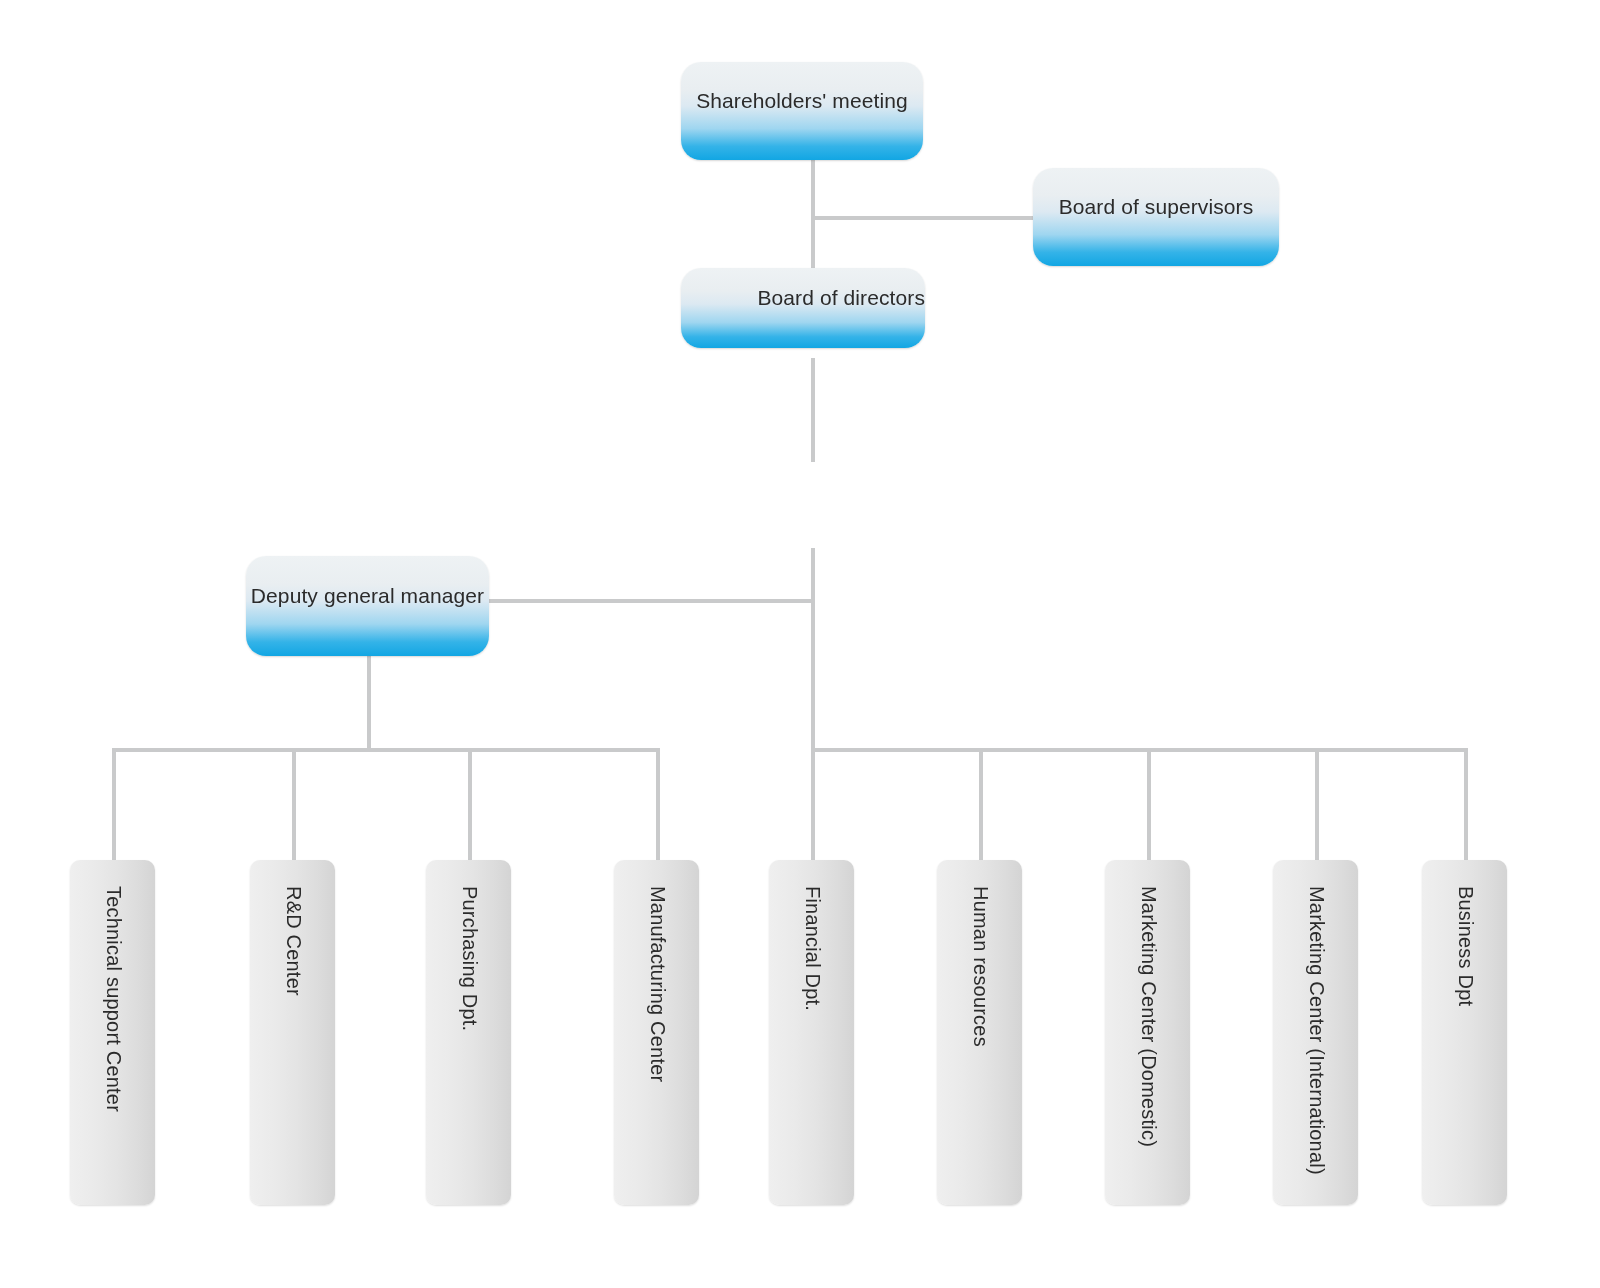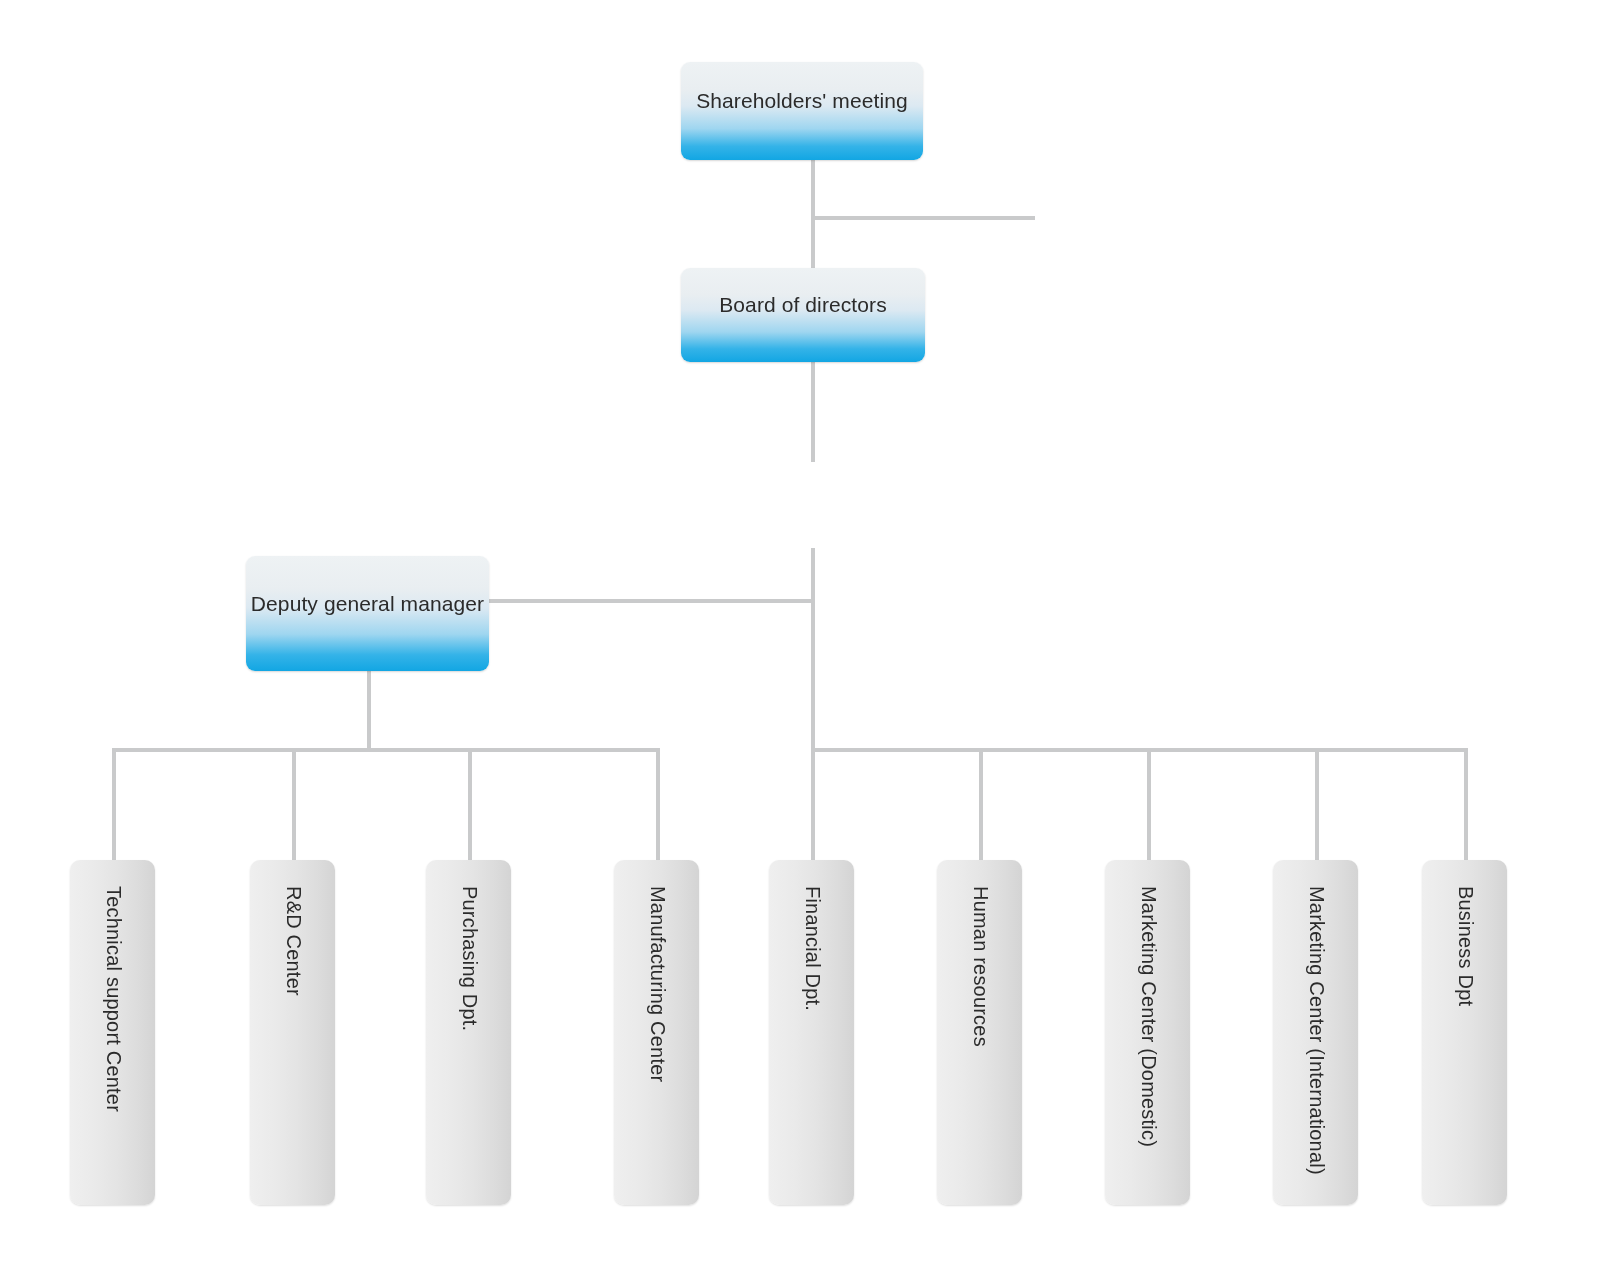--- a/index.html
+++ b/index.html
@@ -24,21 +24,21 @@
   .connector {
     position: absolute;
     background: #c9cacb;
   }
   .connector.v { width: 4px; }
   .connector.h { height: 4px; }
 
   
   .node-blue {
     position: absolute;
-    border-radius: 9px;
+    border-radius: 20px;
     background: linear-gradient(to bottom,
         #eef2f4 0%,
         #e9eef1 28%,
         #dce9f2 45%,
         #9fd6f0 68%,
         #34b3e8 86%,
         #12a6e3 100%);
     box-shadow: 0 1px 2px rgba(0,0,0,0.16);
     display: flex;
     align-items: center;
@@ -110,27 +110,30 @@
   <div class="connector v" style="left:811px; top:748px; height:116px;"></div>
   <div class="connector v" style="left:979px; top:748px; height:116px;"></div>
   <div class="connector v" style="left:1147px; top:748px; height:116px;"></div>
   <div class="connector v" style="left:1315px; top:748px; height:116px;"></div>
   <div class="connector v" style="left:1464px; top:748px; height:116px;"></div>
 
   <div class="node-blue" style="left:681px; top:62px; width:242px; height:98px;">
     <span class="node-label">Shareholders' meeting</span>
   </div>
 
+  <div class="node-blue" style="left:1033px; top:168px; width:246px; height:98px;">
+    <span class="node-label">Board of supervisors</span>
+  </div>
 
-  <div class="node-blue" style="left:681px; top:268px; width:244px; height:94px;">
+  <div class="node-blue" style="left:681px; top:268px; width:244px; height:80px;justify-content:flex-end;">
     <span class="node-label">Board of directors</span>
   </div>
 
 
-  <div class="node-blue" style="left:246px; top:556px; width:243px; height:115px;">
+  <div class="node-blue" style="left:246px; top:556px; width:243px; height:100px;">
     <span class="node-label">Deputy general manager</span>
   </div>
 
   <div class="node-gray" style="left:70px; top:860px; width:85px; height:345px;">
     <span class="node-label-rot">Technical support Center</span>
   </div>
 
   <div class="node-gray" style="left:250px; top:860px; width:85px; height:345px;">
     <span class="node-label-rot">R&amp;D Center</span>
   </div>

